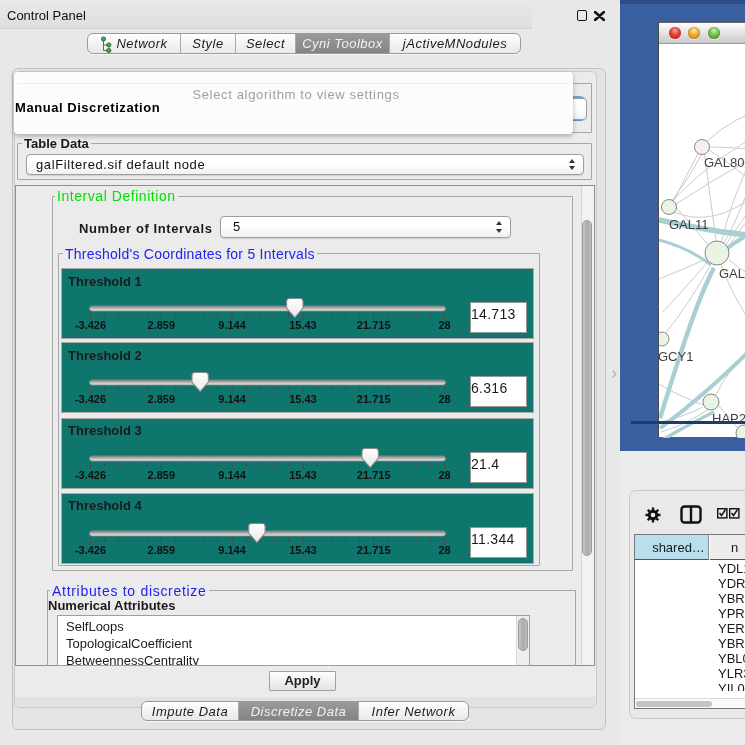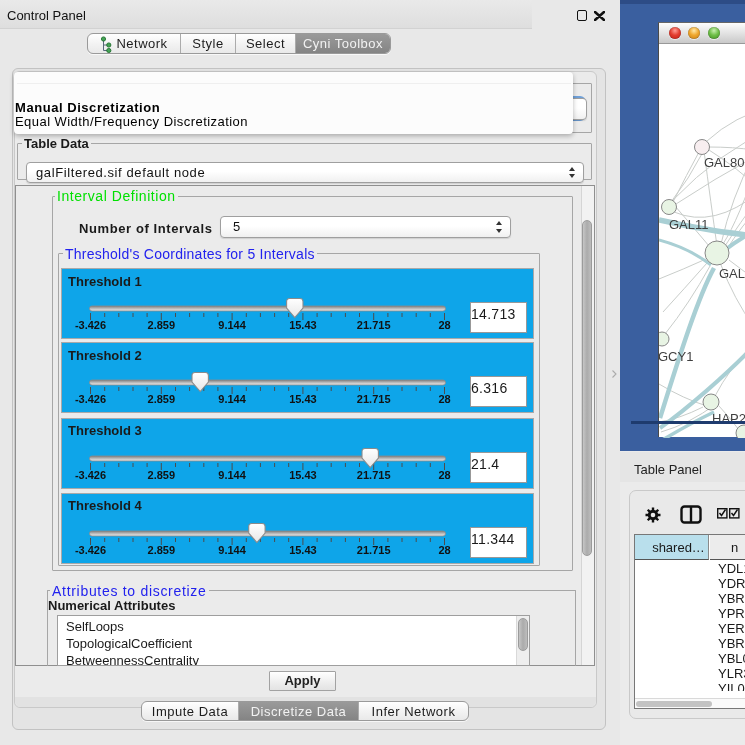--- a/index.html
+++ b/index.html
@@ -7,40 +7,40 @@
 body { font-family:"Liberation Sans", sans-serif; background:#e8e8e8; position:relative; font-size:13px; color:#1a1a1a; }
 .abs { position:absolute; }
 .bold { font-weight:bold; }
 
 
 #titlebar { left:0; top:0; width:532px; height:29px; background:linear-gradient(180deg,#e9e9e9,#dedede); border-bottom:1px solid #d2d2d2; }
 #titlebar .t { position:absolute; left:7px; top:7.5px; font-size:13px; color:#111; }
 
 
 .seg { position:absolute; display:flex; border:1px solid #9a9a9a; border-radius:6px; background:linear-gradient(180deg,#ffffff 0%,#f2f2f2 55%,#e9e9e9 100%); box-shadow:0 1px 0 rgba(255,255,255,.7); overflow:hidden; }
-.seg .s { display:flex; align-items:center; justify-content:center; border-right:1px solid #ababab; color:#1c1c1c; white-space:nowrap; letter-spacing:0.5px; }
+.seg .s { display:flex; align-items:center; justify-content:center; border-right:1px solid #ababab; color:#1c1c1c; white-space:nowrap; letter-spacing:0.5px;font-style:italic; }
 .seg .s:last-child { border-right:none; }
 .seg .s.on { background:linear-gradient(180deg,#9a9a9a,#848484); color:#f2f2f2; }
 
 
 #outer { left:12px; top:68px; width:594px; height:662px; background:#e4e4e4; border:1px solid #c2c2c2; border-radius:6px; }
 #inner { left:14px; top:71px; width:583px; height:637px; background:#ebebeb; border:1px solid #c9c9c9; border-radius:6px; }
 
 .gbox { position:absolute; border:1px solid #a6a6a6; border-radius:1px; }
 .gtitle { position:absolute; background:transparent; padding:0 2px; font-size:13px; }
 
 
 .combo { position:absolute; border:1px solid #9f9f9f; border-radius:4px; background:linear-gradient(180deg,#ffffff 0%,#ffffff 45%,#f0f0f0 100%); box-shadow:0 1px 1px rgba(0,0,0,.12); }
 .combo .txt { position:absolute; left:9px; top:calc(50% - 1px); transform:translateY(-50%); font-size:13px; color:#111; letter-spacing:0.6px; }
 .arr { position:absolute; width:0; height:0; border-left:3.5px solid transparent; border-right:3.5px solid transparent; }
 .arr.up { border-bottom:4.5px solid #333; }
 .arr.dn { border-top:4.5px solid #333; }
 
 
-.trow { position:absolute; left:61px; width:473px; height:71px; border:1px solid #a9a9a9; background:#0ea5e9; }
+.trow { position:absolute; left:61px; width:473px; height:71px; border:1px solid #a9a9a9; background:#0f766e; }
 .trow .name { position:absolute; left:6px; top:4.5px; font-weight:bold; font-size:13px; }
 .tfield { position:absolute; left:408px; top:33px; width:57px; height:31px; background:#fff; border:1px solid #989898; font-size:14px; letter-spacing:0.3px; line-height:22px; padding-right:4px; }
 
 
 .vthumb { position:absolute; border-radius:5px; background:linear-gradient(90deg,#c6c6c6,#ababab 50%,#bdbdbd); border:1px solid #9b9b9b; }
 
 #applybtn { left:269px; top:671px; width:67px; height:20px; border:1px solid #a2a2a2; border-radius:1px; background:linear-gradient(180deg,#ffffff,#ededed 60%,#e3e3e3); text-align:center; line-height:18px; font-size:13px; font-weight:bold; color:#222; }
 
 
 #popup { left:14px; top:72px; width:559px; height:62px; background:#fcfcfc; border-radius:4px; box-shadow:0 2px 5px rgba(0,0,0,0.28); }
@@ -72,34 +72,35 @@
 <div class="seg" style="left:87px;top:33px;height:21px;font-size:13px;">
   <div class="s" style="width:93px;"><svg width="12" height="18" viewBox="0 0 12 18" style="margin-right:4px;">
         <path d="M3.5 5 V15.5 M3.5 10 H8.5 M3.5 15.5 H8.5" stroke="#57687a" stroke-width="1" fill="none"></path>
         <circle cx="3.5" cy="4" r="2.1" fill="#44a455" stroke="#1f6e2e" stroke-width="0.9"></circle>
         <circle cx="8.8" cy="10" r="2.1" fill="#44a455" stroke="#1f6e2e" stroke-width="0.9"></circle>
         <circle cx="8.8" cy="15.5" r="2.1" fill="#44a455" stroke="#1f6e2e" stroke-width="0.9"></circle>
       </svg>Network</div>
   <div class="s" style="width:55px;">Style</div>
   <div class="s" style="width:60px;">Select</div>
   <div class="s on" style="width:94px;">Cyni Toolbox</div>
+  <div class="s" style="width:130px;">jActiveMNodules</div>
 </div>
 
 <div class="abs" id="outer"></div>
 <div class="abs" id="inner"></div>
 <div class="abs" style="left:15px;top:697px;width:581px;height:10px;background:#e2e2e2;border-radius:0 0 6px 6px;"></div>
 
 <div class="gbox" style="left:17px;top:83px;width:575px;height:50px;"></div>
 
 <div class="abs" style="left:541px;top:96px;width:45px;height:25px;border:2.5px solid #6fa0d8;border-radius:6px;"></div>
 <div class="combo" style="left:26px;top:98px;width:561px;height:22px;"></div>
 
 <div class="gbox" style="left:17px;top:143px;width:575px;height:37px;"></div>
 <div class="gtitle bold" style="left:22px;top:136px;background:#ebebeb;">Table Data</div>
-<div class="combo" style="left:26px;top:154px;width:558px;height:21px;margin-top:8px;">
+<div class="combo" style="left:26px;top:154px;width:558px;height:21px;">
   <span class="txt">galFiltered.sif default node</span>
   <span class="arr up" style="right:8px;top:4px;"></span>
   <span class="arr dn" style="right:8px;top:11px;"></span>
 </div>
 
 <div class="abs" style="left:15px;top:185px;width:580px;height:481px;border:1px solid #8f8f8f;background:#ebebeb;"></div>
 
 <div class="abs" style="left:581px;top:186px;width:13px;height:479px;background:#f2f2f2;border-left:1px solid #d5d5d5;"></div>
 <div class="vthumb" style="left:582px;top:220px;width:10px;height:336px;"></div>
 
@@ -249,22 +250,22 @@
 <div class="abs" id="applybtn">Apply</div>
 
 <div class="seg" style="left:141px;top:701px;height:20px;font-size:13px;">
   <div class="s" style="width:97px;">Impute Data</div>
   <div class="s on" style="width:120px;">Discretize Data</div>
   <div class="s" style="width:109px;">Infer Network</div>
 </div>
 
 <div class="abs" id="popup">
   <div style="position:absolute;left:3px;right:2px;top:11px;height:1px;background:#efefef;"></div>
+  <div class="i1">Select algorithm to view settings</div>
   <div class="i2">Manual Discretization</div>
-  <div class="i3">Equal Width/Frequency Discretization</div>
 </div>
 
 <div class="abs" id="rightside">
   <div id="bluebg">
     <div style="position:absolute;left:0;top:0;width:125px;height:4px;background:#2d4c86;"></div>
     <div id="netframe">
       <svg width="114" height="394" viewBox="0 0 114 394" style="position:absolute;left:0;top:21px;">
         <g fill="none" stroke="#c9cdca" stroke-width="1">
           <path d="M114 62 Q 75 72 48 97"></path>
           <path d="M114 84 Q 60 108 14 156"></path>
@@ -324,23 +325,20 @@
         </g>
       </svg>
       <div id="nettitle">
         <span class="light" style="left:9.5px;background:radial-gradient(circle at 50% 30%,#ff9d94,#e33e30 45%,#c01e14);"></span>
         <span class="light" style="left:29px;background:radial-gradient(circle at 50% 30%,#ffe9a8,#efa72e 45%,#c77f17);"></span>
         <span class="light" style="left:48.5px;background:radial-gradient(circle at 50% 30%,#c8f0b0,#6fbf48 45%,#3f901f);"></span>
       </div>
     </div>
     <div style="position:absolute;left:11px;top:421px;width:114px;height:3px;background:#1e3b6e;"></div>
   </div>
-  <div id="tablebar">
-      <span>Table Panel</span>
-    </div>
   <div id="tpanel">
 
     <svg style="position:absolute;left:15px;top:16px;" width="16" height="16" viewBox="0 0 16 16">
         <path d="M13.1 6.8 L15.5 6.8 L15.5 9.2 L13.1 9.2 L12.4 10.8 L12.4 10.8 L14.1 12.5 L12.5 14.1 L10.8 12.4 L9.2 13.1 L9.2 13.1 L9.2 15.5 L6.8 15.5 L6.8 13.1 L5.2 12.4 L5.2 12.4 L3.5 14.1 L1.9 12.5 L3.6 10.8 L2.9 9.2 L2.9 9.2 L0.5 9.2 L0.5 6.8 L2.9 6.8 L3.6 5.2 L3.6 5.2 L1.9 3.5 L3.5 1.9 L5.2 3.6 L6.8 2.9 L6.8 2.9 L6.8 0.5 L9.2 0.5 L9.2 2.9 L10.8 3.6 L10.8 3.6 L12.5 1.9 L14.1 3.5 L12.4 5.2 L13.1 6.8 Z" fill="#111"></path>
         <circle cx="8" cy="8" r="2.3" fill="#e9e9e9"></circle>
       </svg>
     <svg style="position:absolute;left:50px;top:14px;" width="22" height="19" viewBox="0 0 22 19">
         <rect x="1.5" y="1.5" width="19" height="16" rx="3" fill="none" stroke="#111" stroke-width="2.4"></rect>
         <path d="M11 1.5 V17.5" stroke="#111" stroke-width="2.4"></path>
       </svg>

